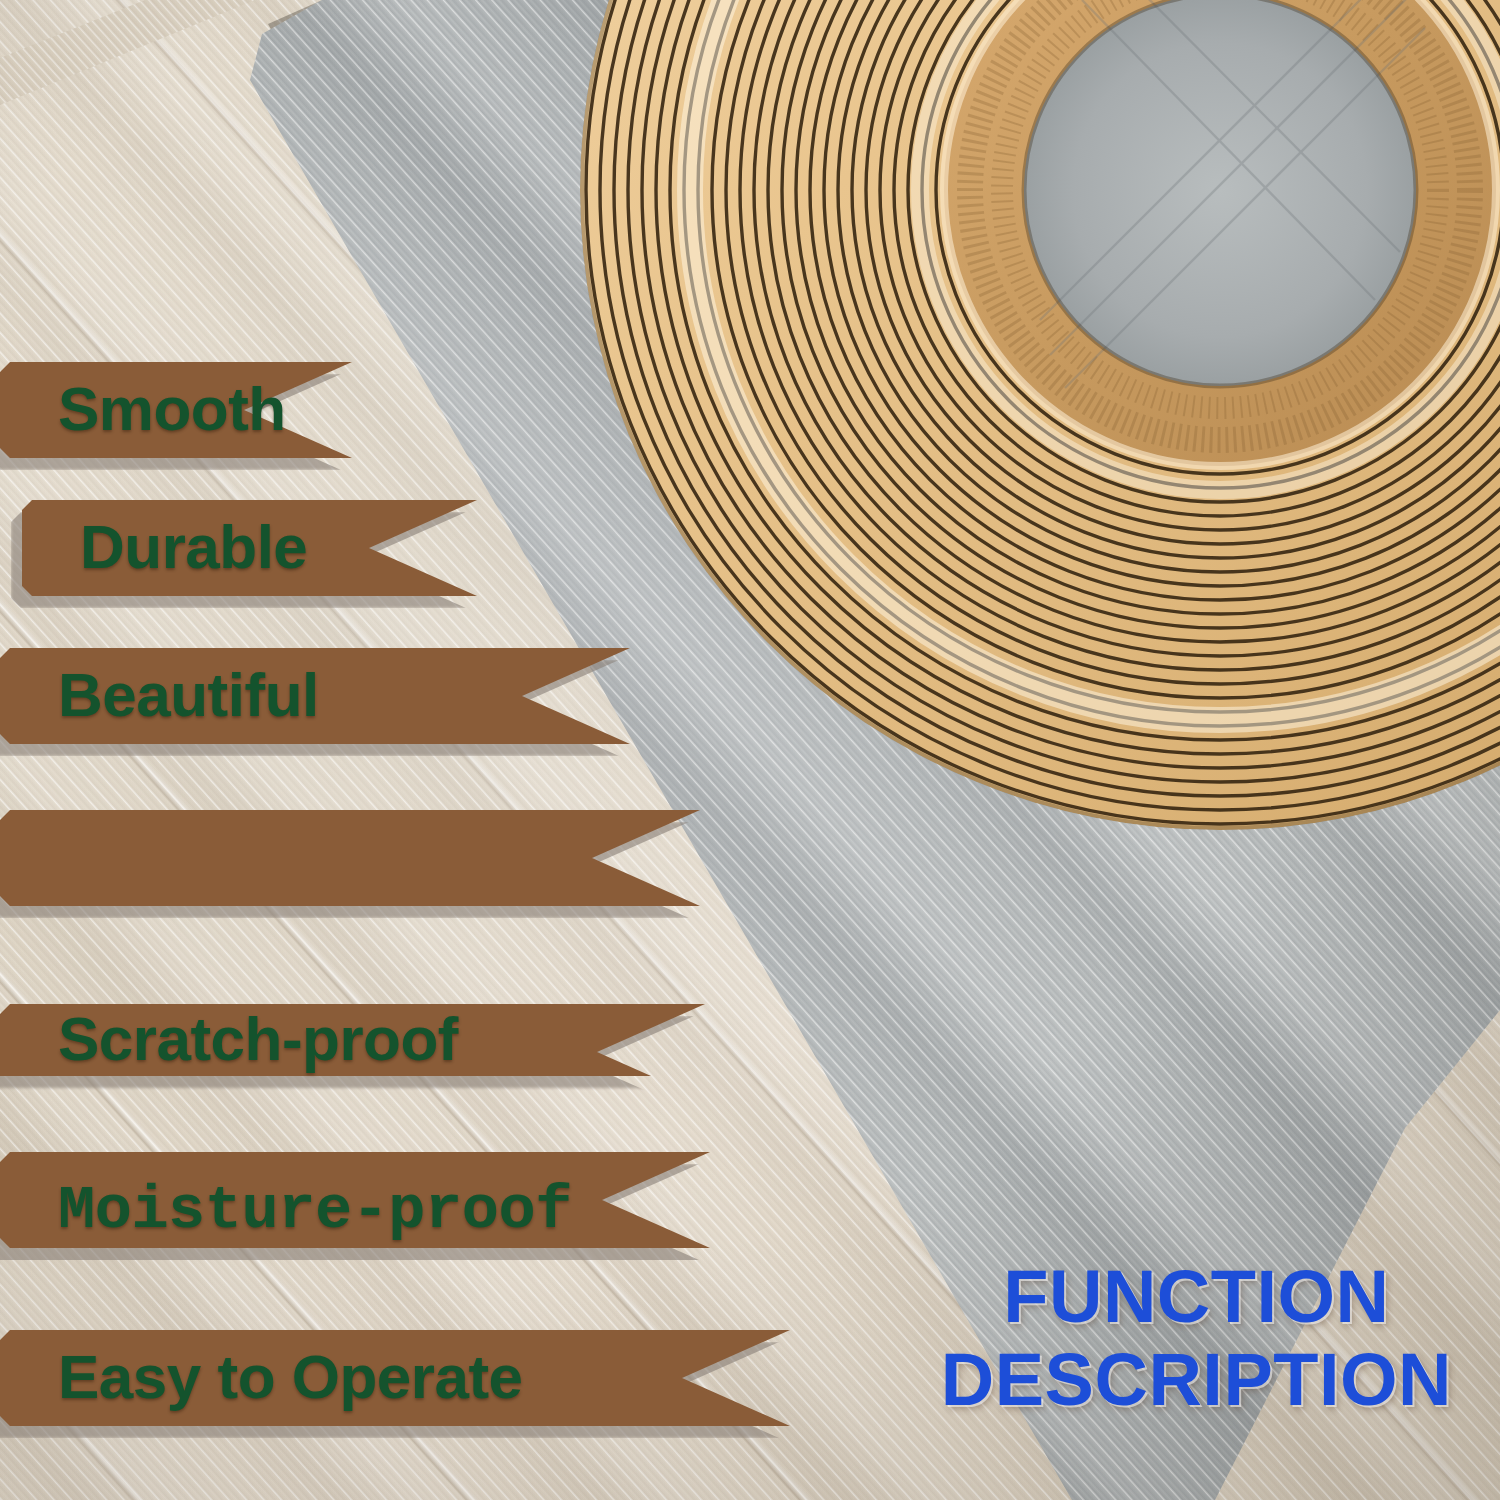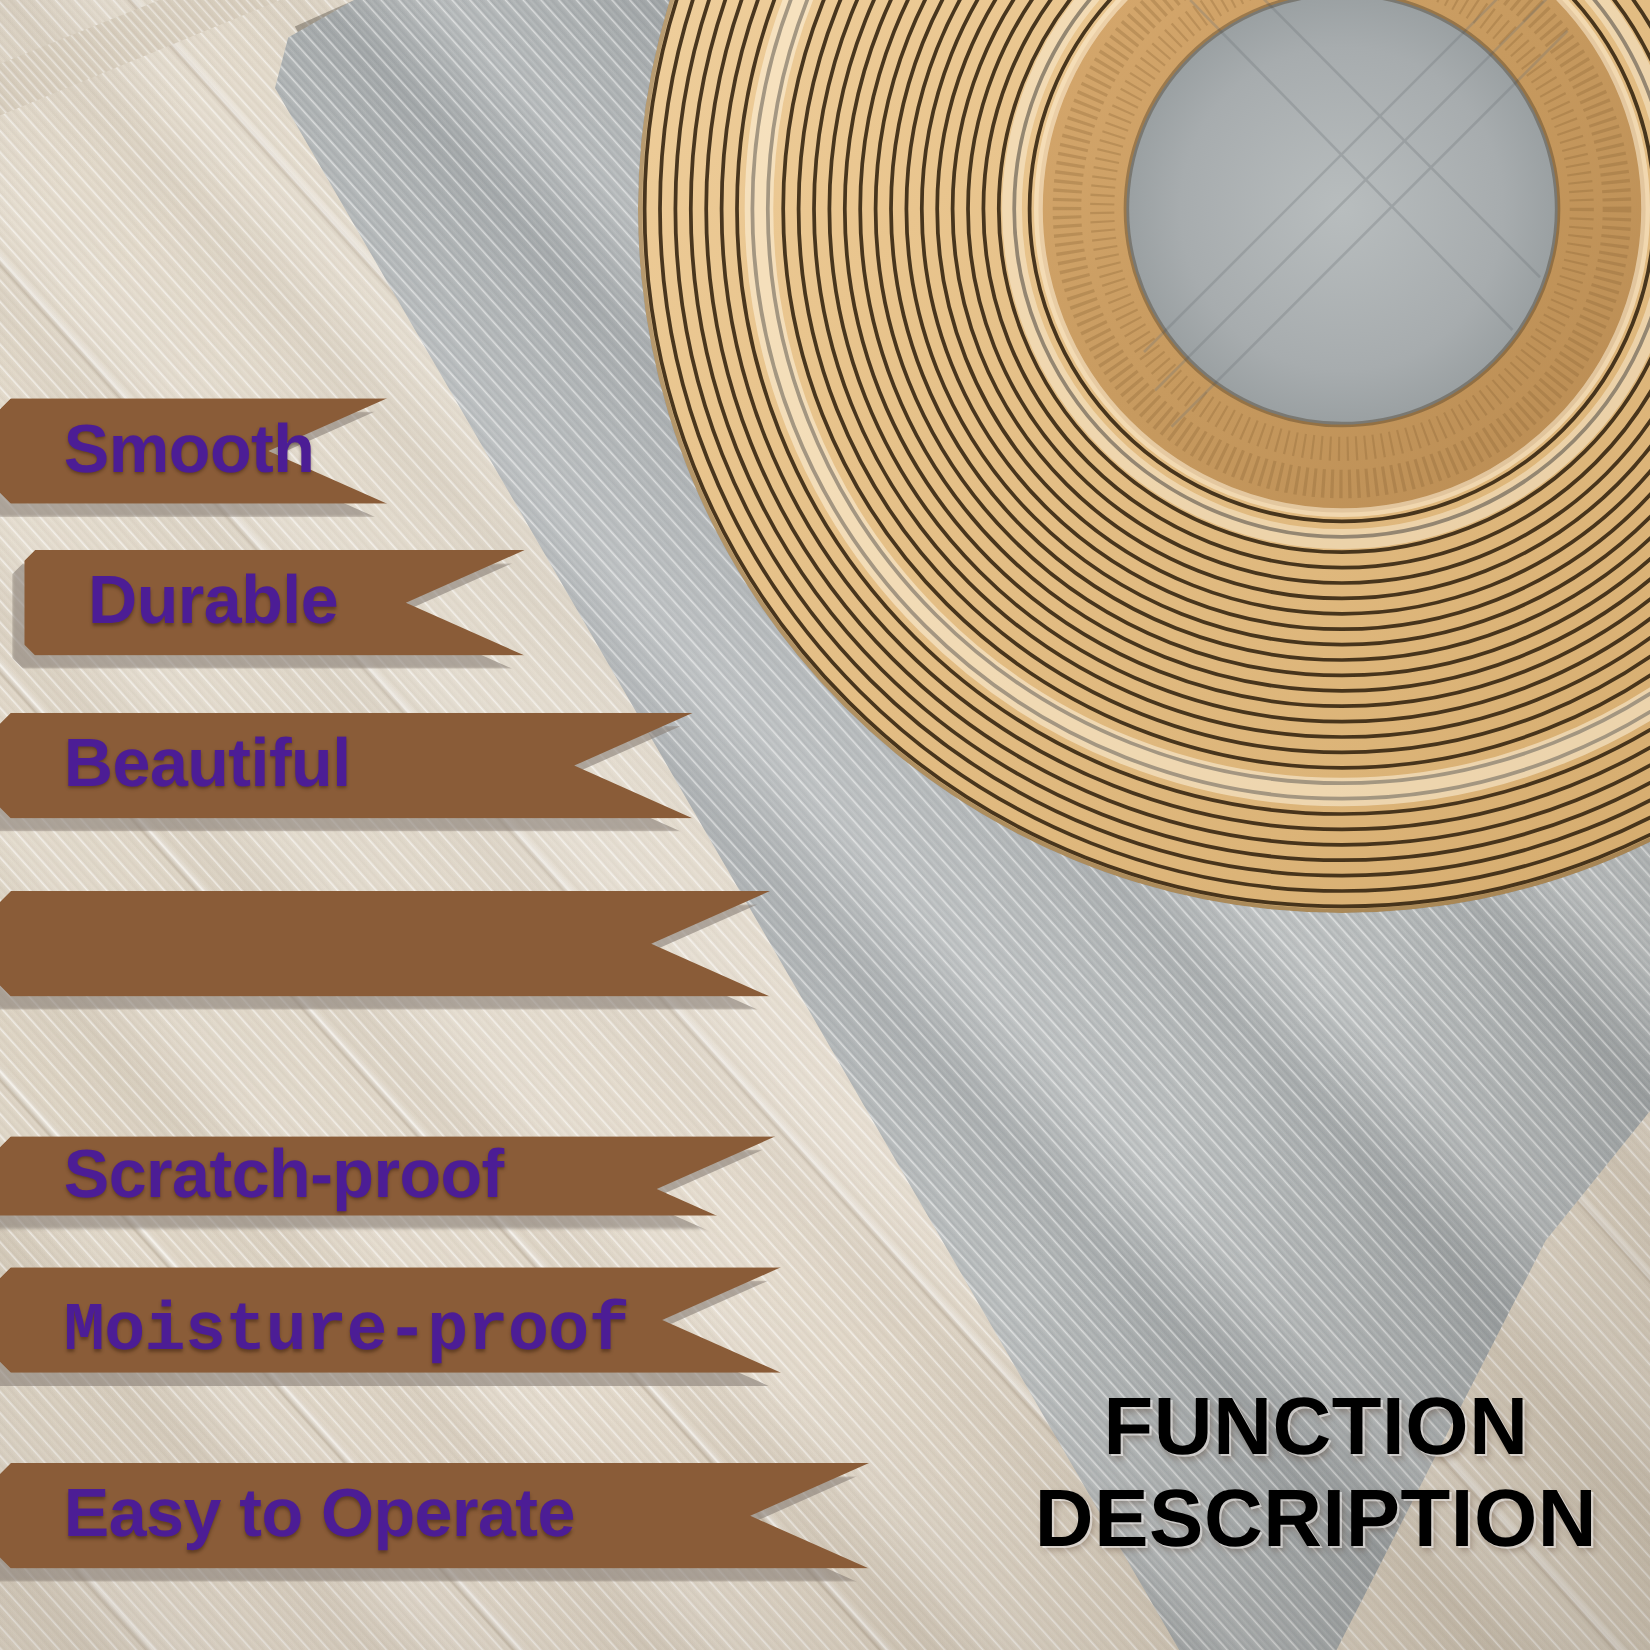--- a/index.html
+++ b/index.html
@@ -150,36 +150,36 @@
     filter: blur(1.5px);
   }
   .banner-body {
     background: #8a5c38;
   }
   .banner-label {
     position: absolute;
     left: 58px;
     top: 50%;
     transform: translateY(-52%);
-    color: #4c1d95;
+    color: #14532d;
     font-size: 62px;
     font-weight: 700;
     letter-spacing: -0.5px;
     white-space: nowrap;
     text-shadow: 0 2px 3px rgba(50,28,12,0.45);
     line-height: 1;
   }
 
   
   #function-heading {
     position: absolute;
     right: 48px;
     bottom: 78px;
     text-align: center;
-    color: #000000;
+    color: #1d4ed8;
     font-weight: 700;
     font-size: 74px;
     line-height: 1.12;
     letter-spacing: 0.5px;
     text-shadow:
       2px 2px 0 rgba(255,255,255,0.55),
       3px 4px 6px rgba(70,44,24,0.32);
     white-space: nowrap;
   }
   #function-heading .line2 { display: block; }
@@ -292,21 +292,21 @@
       </div>
       <div class="banner" style="top: 648px; width: 630px; height: 96px;">
         <div class="banner-shadow" style="clip-path: polygon(0px 10px, 10px 0px, 630px 0px, 522px 48px, 630px 96px, 10px 96px, 0px 86px);"></div>
         <div class="banner-body" style="clip-path: polygon(0px 10px, 10px 0px, 630px 0px, 522px 48px, 630px 96px, 10px 96px, 0px 86px); background: rgb(138, 92, 56);"></div>
         <div class="banner-label">Beautiful</div>
       </div>
       <div class="banner" style="top: 810px; width: 700px; height: 96px;">
         <div class="banner-shadow" style="clip-path: polygon(0px 10px, 10px 0px, 700px 0px, 592px 48px, 700px 96px, 10px 96px, 0px 86px);"></div>
         <div class="banner-body" style="clip-path: polygon(0px 10px, 10px 0px, 700px 0px, 592px 48px, 700px 96px, 10px 96px, 0px 86px); background: rgb(138, 92, 56);"></div>
       </div>
-      <div class="banner" style="top: 1033px; width: 705px; height: 72px;">
+      <div class="banner" style="top: 1004px; width: 705px; height: 72px;">
         <div class="banner-shadow" style="clip-path: polygon(0px 10px, 10px 0px, 705px 0px, 597px 48px, 705px 96px, 10px 96px, 0px 86px);"></div>
         <div class="banner-body" style="clip-path: polygon(0px 10px, 10px 0px, 705px 0px, 597px 48px, 705px 96px, 10px 96px, 0px 86px); background: rgb(138, 92, 56);"></div>
         <div class="banner-label">Scratch-proof</div>
       </div>
       <div class="banner" style="top: 1152px; width: 710px; height: 120px; font-family: Liberation Mono, monospace;">
         <div class="banner-shadow" style="clip-path: polygon(0px 10px, 10px 0px, 710px 0px, 602px 48px, 710px 96px, 10px 96px, 0px 86px);"></div>
         <div class="banner-body" style="clip-path: polygon(0px 10px, 10px 0px, 710px 0px, 602px 48px, 710px 96px, 10px 96px, 0px 86px); background: rgb(138, 92, 56);"></div>
         <div class="banner-label">Moisture-proof</div>
       </div>
       <div class="banner" style="top: 1330px; width: 790px; height: 96px; padding-left: 40px;">

